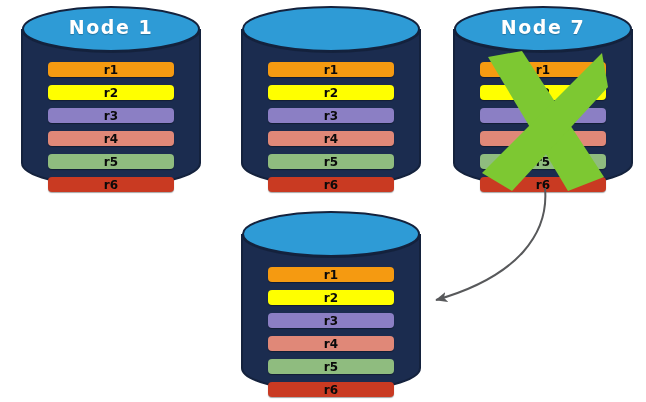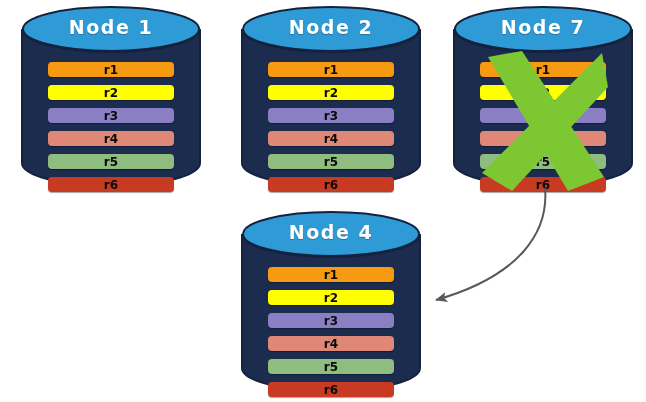--- a/index.html
+++ b/index.html
@@ -110,21 +110,20 @@
           <div class="row-bar" style="background: rgb(201, 58, 34);">
             <span class="row-label">r6</span>
           </div>
         </div>
       </div>
       <div class="node" style="left: 242px; top: 6px; width: 178px; height: 180px;">
         <svg class="node-svg" width="178" height="180" viewBox="0 0 178 180">
           <path d="M 0,23 A 89,23 0 0 0 178,23 L 178,157 A 89,23 0 0 1 0,157 Z" fill="#1b2c4f" stroke="#14223d" stroke-width="2"></path>
           <ellipse cx="89" cy="23" rx="88" ry="22" fill="#2e9bd6" stroke="#14223d" stroke-width="2"></ellipse>
         </svg>
-        <div class="node-title" style="top: 10px;">Node  2</div>
         <div class="rows" style="top: 56px; padding-left: 26px; padding-right: 26px; box-sizing: border-box;">
           <div class="row-bar" style="background: rgb(245, 154, 17);">
             <span class="row-label">r1</span>
           </div>
           <div class="row-bar" style="background: rgb(255, 255, 0);">
             <span class="row-label">r2</span>
           </div>
           <div class="row-bar" style="background: rgb(139, 127, 196);">
             <span class="row-label">r3</span>
           </div>
@@ -170,21 +169,20 @@
             <path d="M 6,6 L 40,0 L 122,126 L 86,140 Z"></path>
             <path d="M 120,2 L 126,36 L 30,140 L 0,122 Z"></path>
           </g>
         </svg>
       </div>
       <div class="node" style="left: 242px; top: 211px; width: 178px; height: 180px;">
         <svg class="node-svg" width="178" height="180" viewBox="0 0 178 180">
           <path d="M 0,23 A 89,23 0 0 0 178,23 L 178,157 A 89,23 0 0 1 0,157 Z" fill="#1b2c4f" stroke="#14223d" stroke-width="2"></path>
           <ellipse cx="89" cy="23" rx="88" ry="22" fill="#2e9bd6" stroke="#14223d" stroke-width="2"></ellipse>
         </svg>
-        <div class="node-title" style="top: 10px;">Node  4</div>
         <div class="rows" style="top: 56px; padding-left: 26px; padding-right: 26px; box-sizing: border-box;">
           <div class="row-bar" style="background: rgb(245, 154, 17);">
             <span class="row-label">r1</span>
           </div>
           <div class="row-bar" style="background: rgb(255, 255, 0);">
             <span class="row-label">r2</span>
           </div>
           <div class="row-bar" style="background: rgb(139, 127, 196);">
             <span class="row-label">r3</span>
           </div>

